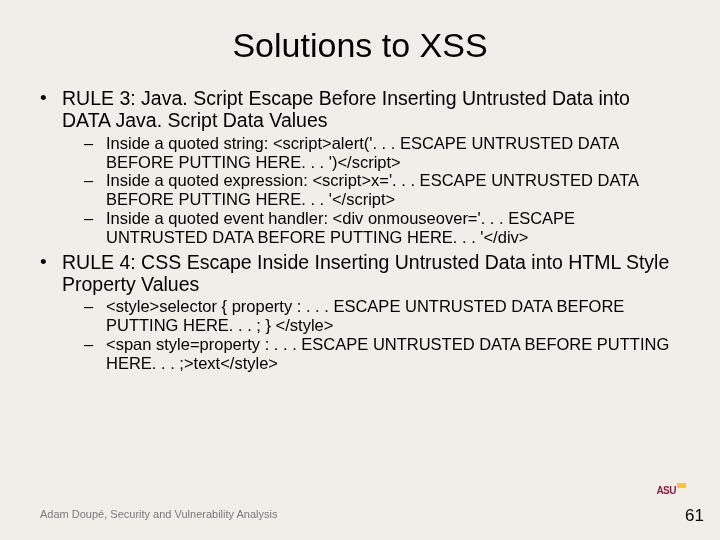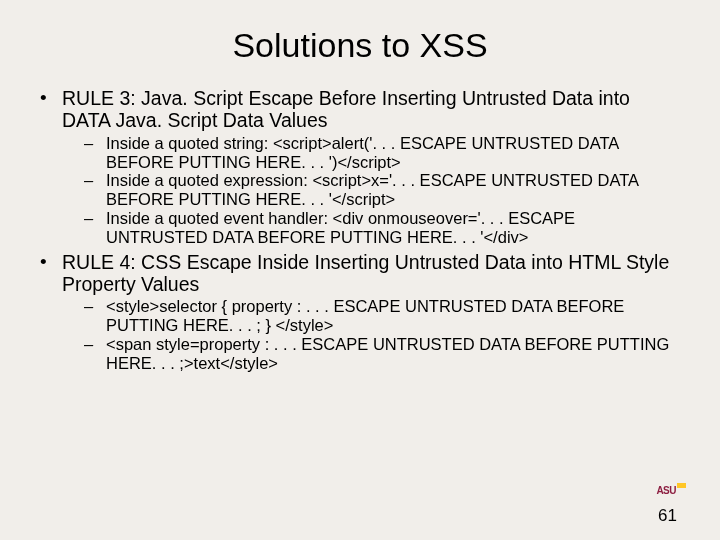--- a/index.html
+++ b/index.html
@@ -66,21 +66,21 @@
   .footer {
     position: absolute;
     bottom: 20px;
     left: 40px;
     font-size: 11px;
     color: #7a7a7a;
   }
   .pagenum {
     position: absolute;
     bottom: 14px;
-    right: 43px;
+    right: 16px;
     font-size: 17px;
     color: #000;
   }
   .logo {
     position: absolute;
     bottom: 44px;
     right: 34px;
     font-size: 10px;
     font-weight: bold;
     letter-spacing: -0.5px;
@@ -135,20 +135,21 @@
         <div class="text">&lt;style&gt;selector { property : . . . ESCAPE UNTRUSTED DATA BEFORE PUTTING HERE. . . ; } &lt;/style&gt;</div>
       </div>
       <div class="bullet2">
         <div class="dash">–</div>
         <div class="text">&lt;span style=property : . . . ESCAPE UNTRUSTED DATA BEFORE PUTTING HERE. . . ;&gt;text&lt;/style&gt;</div>
       </div>
     </div>
 
   </div>
 
+  <div class="footer">Adam Doupé, Security and Vulnerability Analysis</div>
 
   <div class="logo">
     <span class="asu">ASU</span><span class="bar"></span>
   </div>
 
   <div class="pagenum">61</div>
 
 </div>
 
 </body></html>

